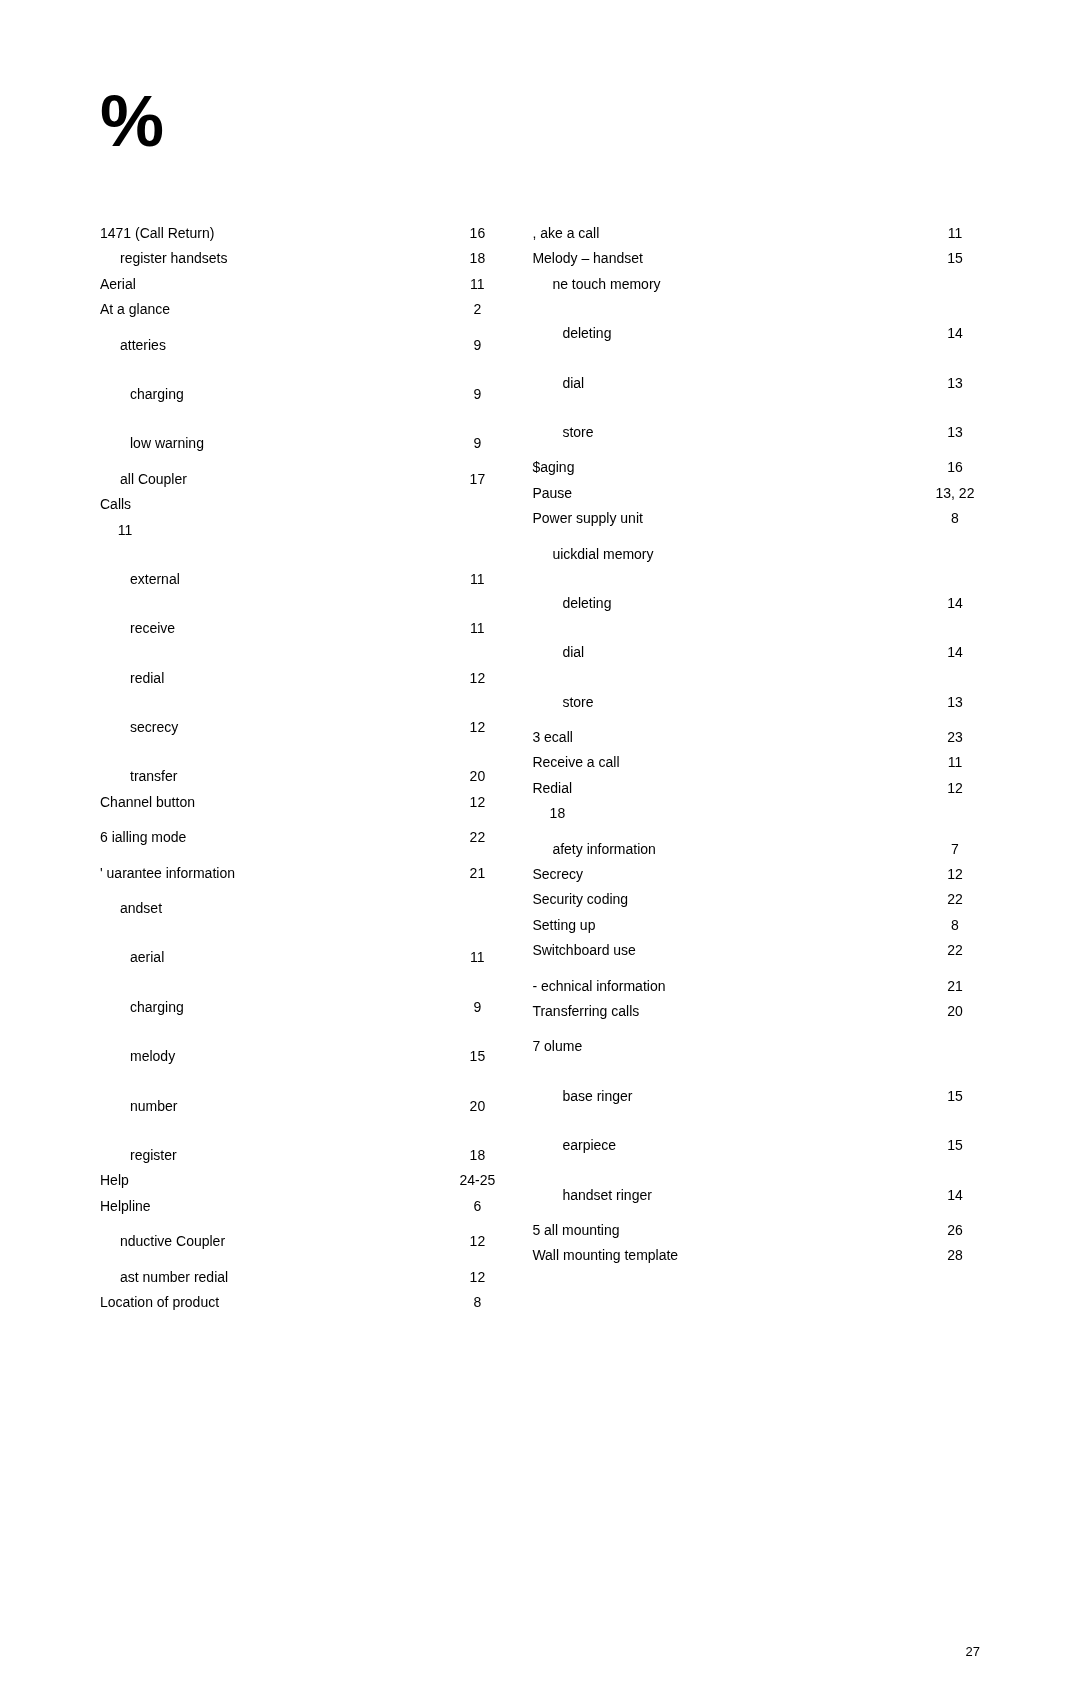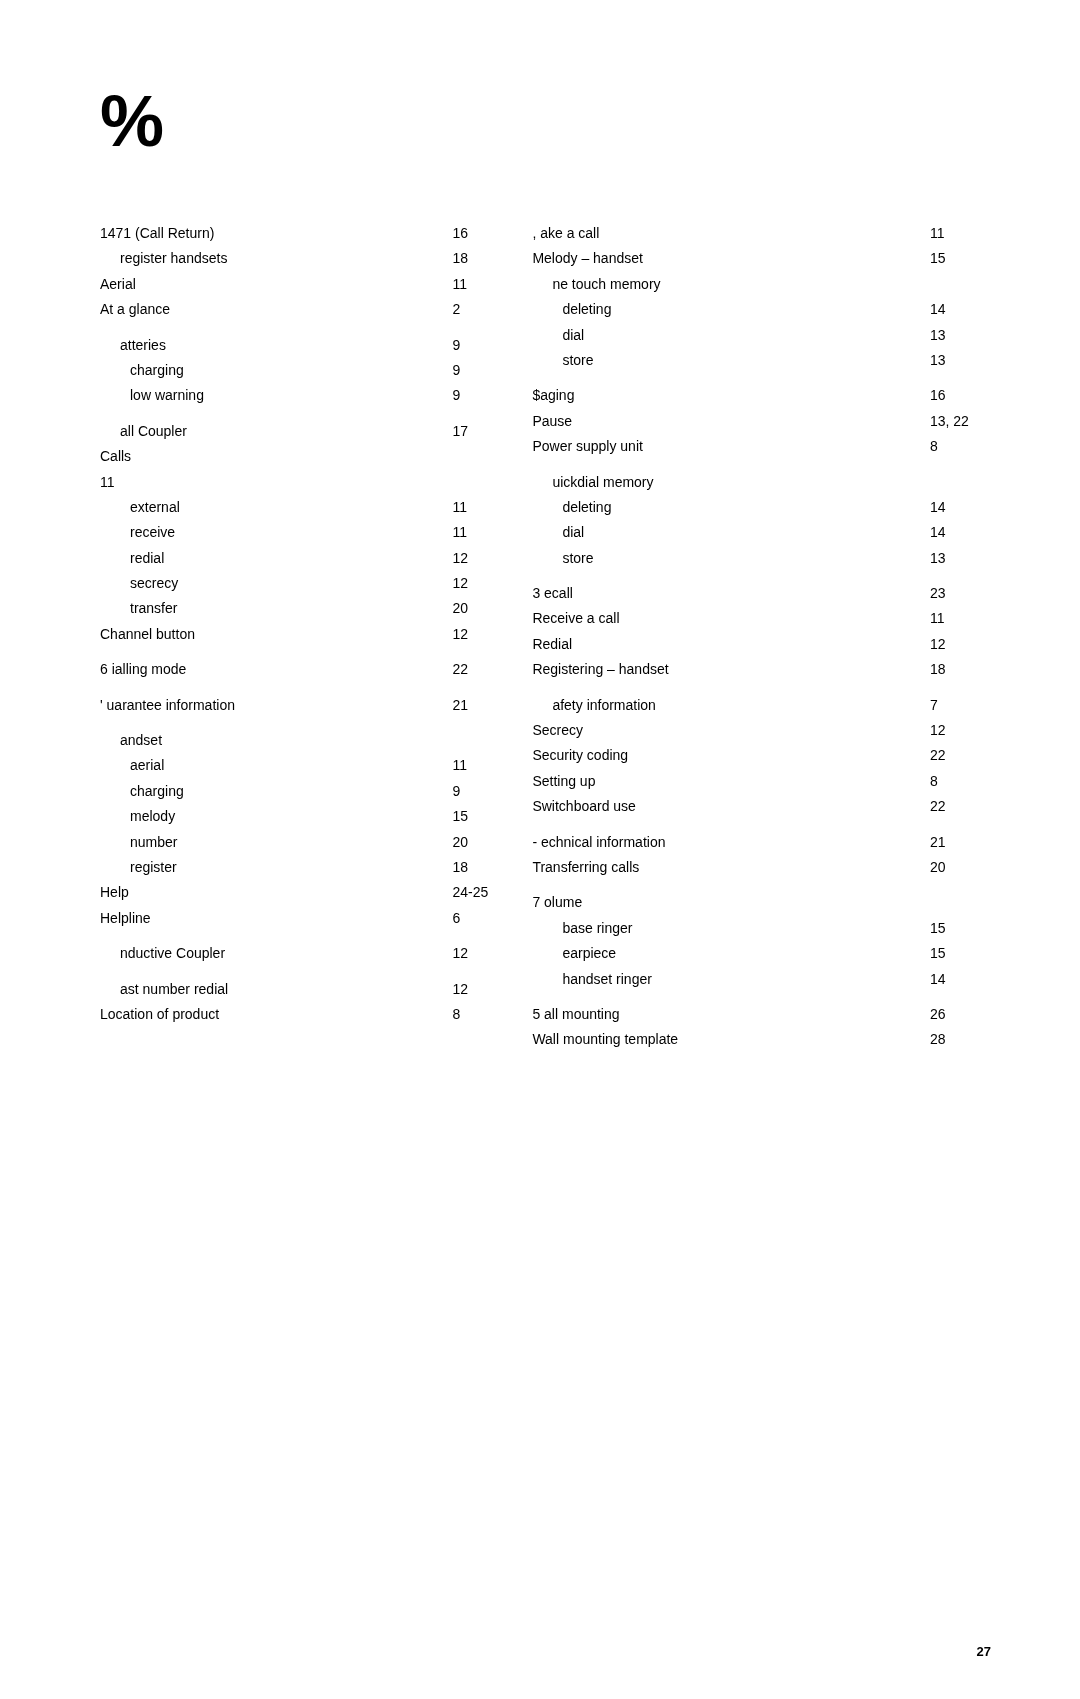--- a/index.html
+++ b/index.html
@@ -53,42 +53,42 @@
       margin-bottom: 3px;
       line-height: 1.6;
     }
 
     .entry-label {
       flex: 1;
     }
 
     .entry-page {
       min-width: 50px;
-      text-align: left;
+      text-align: center;
       white-space: nowrap;
     }
 
     .indent-1 {
       padding-left: 20px;
     }
 
     .indent-2 {
       padding-left: 30px;
+      margin-top: 24px;
     }
 
     .spacer {
       height: 10px;
     }
 
     .page-number {
       position: absolute;
       bottom: 40px;
-      right: 89px;
+      right: 100px;
       font-size: 13px;
-      font-weight: bold;
     }
   </style>
 </head>
 <body>
 
 <div class="page-container">
 
   <span class="percent-symbol">%</span>
 
   <div class="index-body">
@@ -280,21 +280,20 @@
         </div>
         <div class="index-entry">
           <span class="entry-label">Receive a call</span>
           <span class="entry-page">11</span>
         </div>
         <div class="index-entry">
           <span class="entry-label">Redial</span>
           <span class="entry-page">12</span>
         </div>
         <div class="index-entry">
-          <span class="entry-label">Registering – handset</span>
           <span class="entry-page">18</span>
         </div>
         <div class="spacer"></div>
         <div class="index-entry">
           <span class="entry-label indent-1">afety information</span>
           <span class="entry-page">7</span>
         </div>
         <div class="index-entry">
           <span class="entry-label">Secrecy</span>
           <span class="entry-page">12</span>

